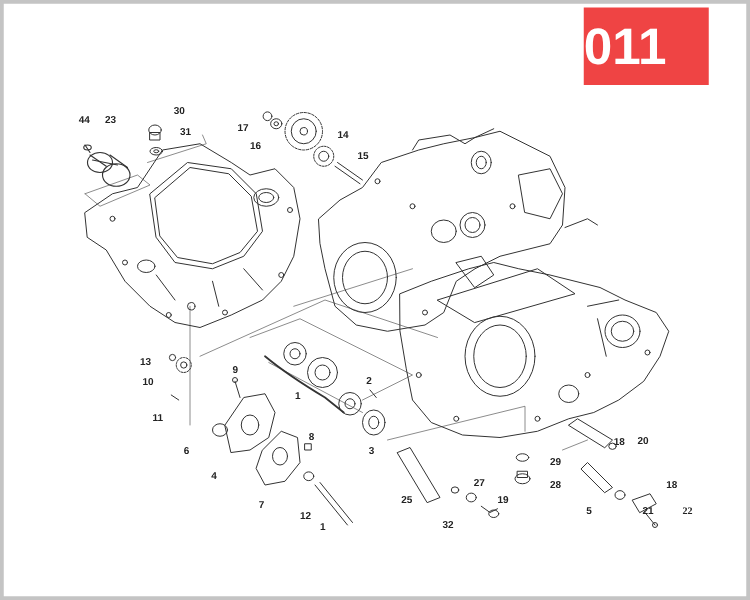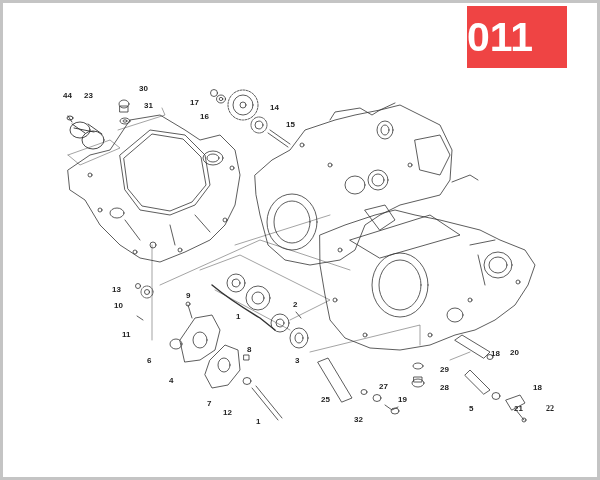--- a/index.html
+++ b/index.html
@@ -184,21 +184,21 @@
     <div class="lbl" style="left: 114px; top: 302px;">10</div>
     <div class="lbl" style="left: 122px; top: 331px;">11</div>
     <div class="lbl" style="left: 186px; top: 292px;">9</div>
     <div class="lbl" style="left: 236px; top: 313px;">1</div>
     <div class="lbl" style="left: 293px; top: 301px;">2</div>
     <div class="lbl" style="left: 295px; top: 357px;">3</div>
     <div class="lbl" style="left: 147px; top: 357px;">6</div>
     <div class="lbl" style="left: 247px; top: 346px;">8</div>
     <div class="lbl" style="left: 169px; top: 377px;">4</div>
     <div class="lbl" style="left: 207px; top: 400px;">7</div>
-    <div class="lbl" style="left: 223px; top: 409px;">12</div>
+    <div class="lbl" style="left: 240px; top: 409px;">12</div>
     <div class="lbl" style="left: 256px; top: 418px;">1</div>
     <div class="lbl" style="left: 321px; top: 396px;">25</div>
     <div class="lbl" style="left: 354px; top: 416px;">32</div>
     <div class="lbl" style="left: 379px; top: 383px;">27</div>
     <div class="lbl" style="left: 398px; top: 396px;">19</div>
     <div class="lbl" style="left: 440px; top: 366px;">29</div>
     <div class="lbl" style="left: 440px; top: 384px;">28</div>
     <div class="lbl" style="left: 491px; top: 331px; margin-top: 19px;">18</div>
     <div class="lbl" style="left: 510px; top: 349px;">20</div>
     <div class="lbl" style="left: 514px; top: 373px; margin-top: 32px;">21</div>

